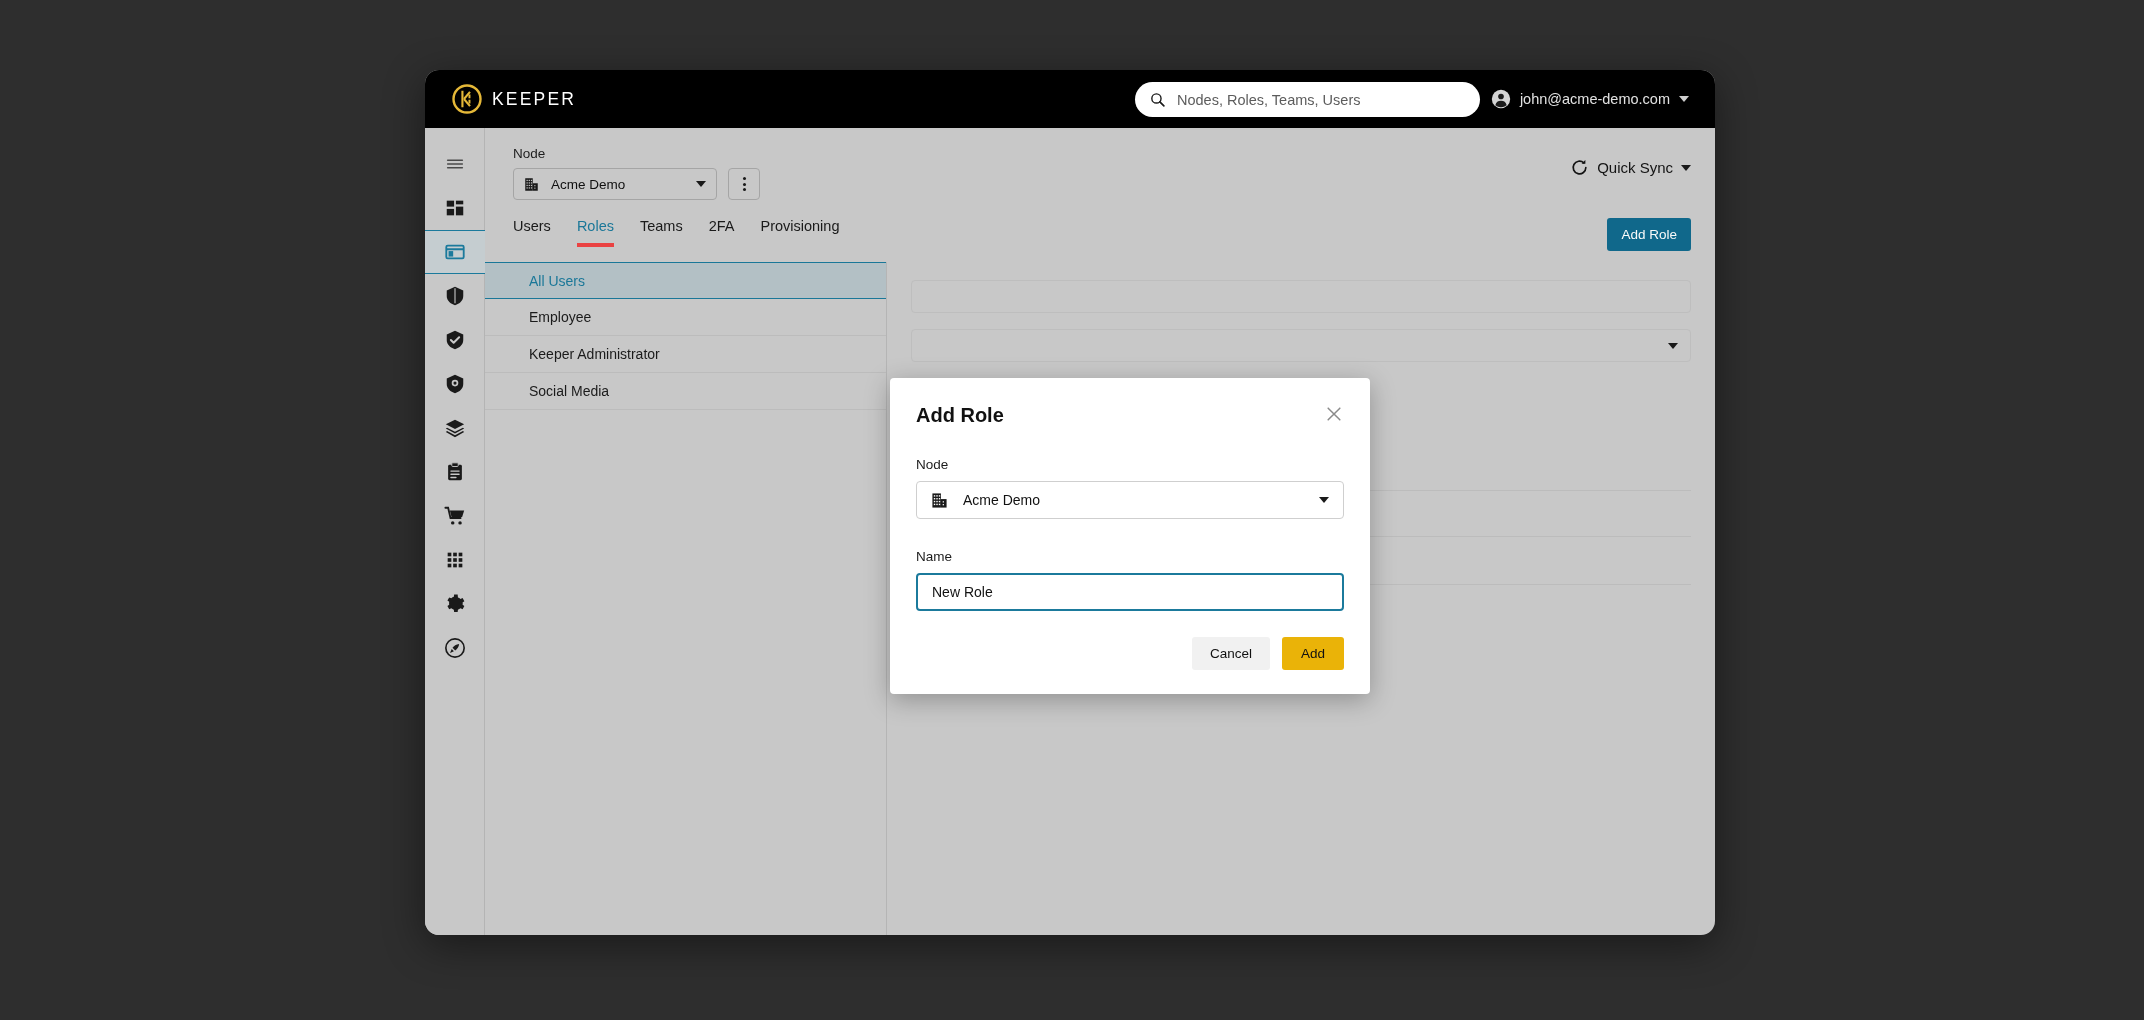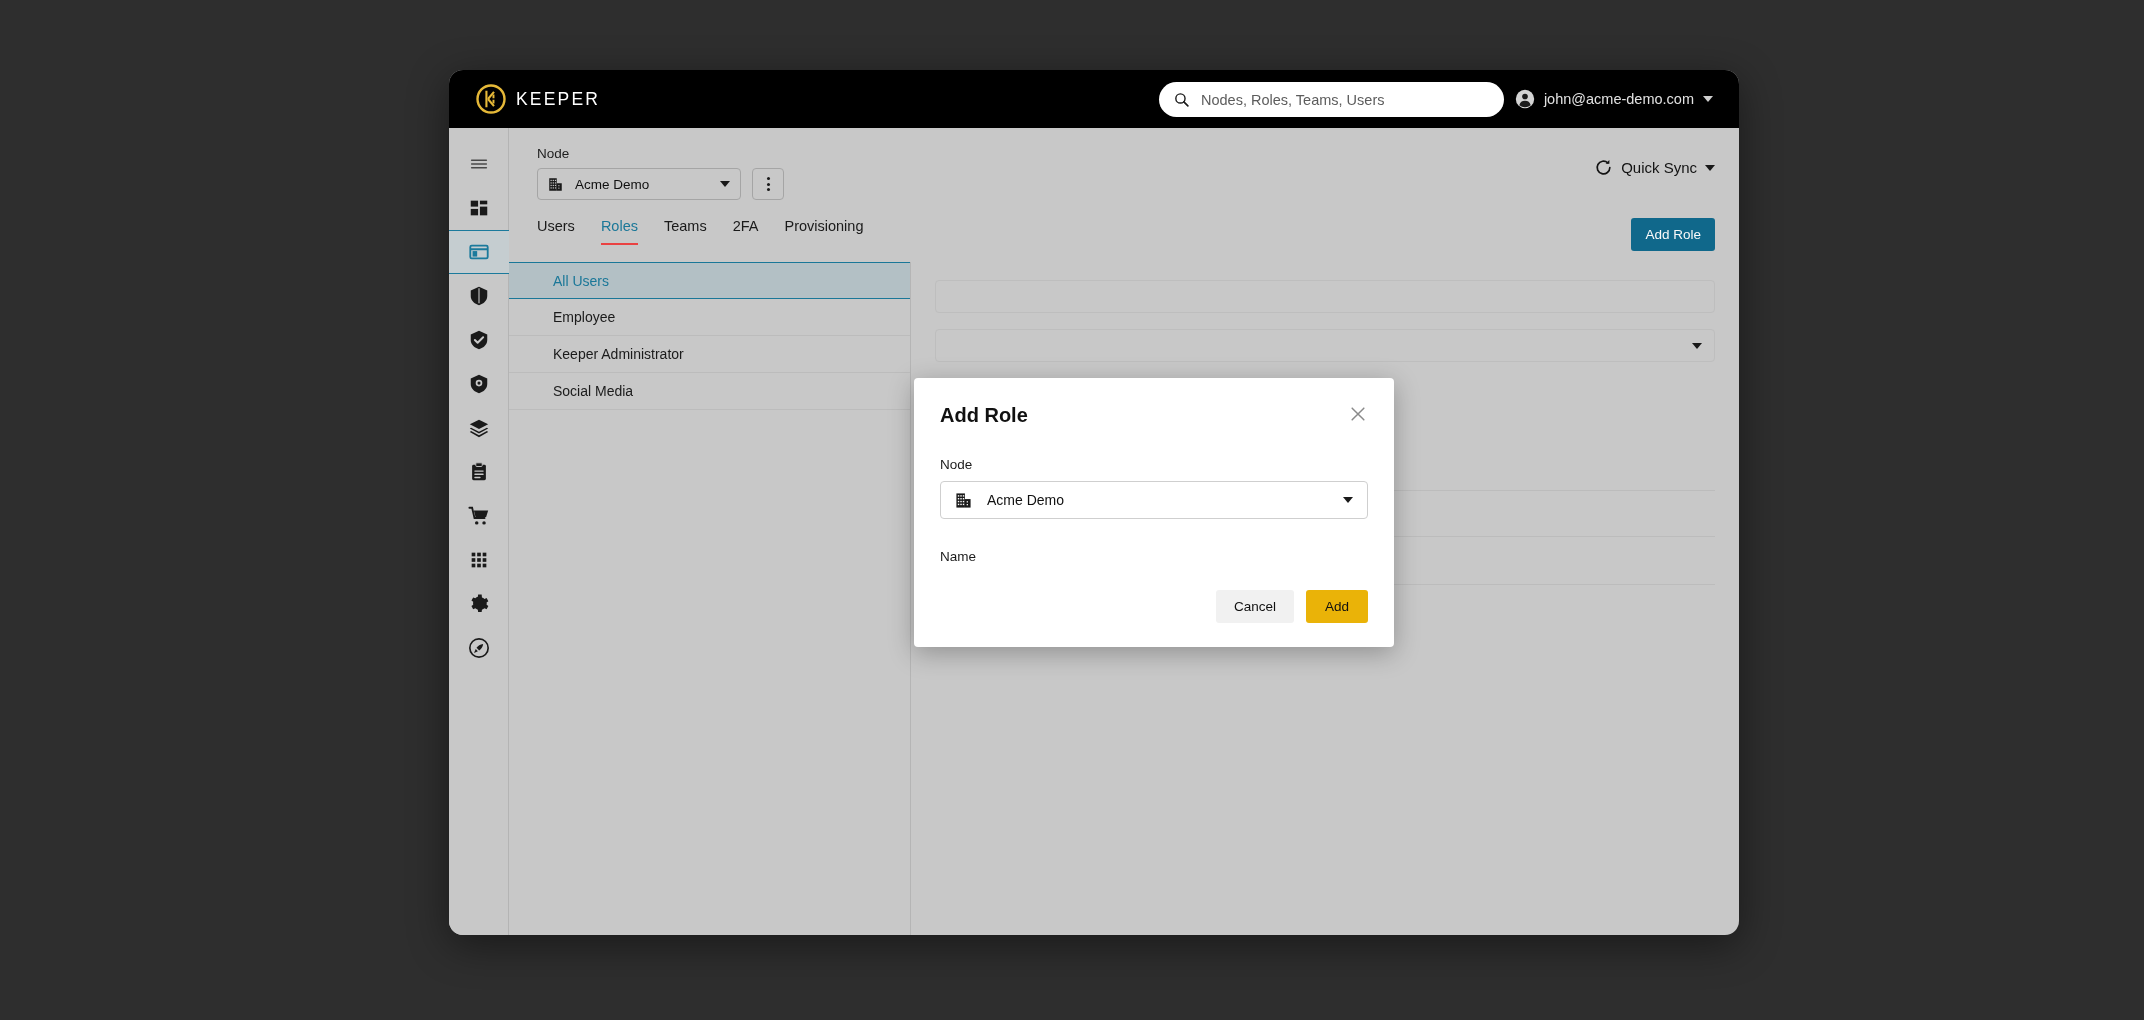--- a/index.html
+++ b/index.html
@@ -4,21 +4,21 @@
 <style>
   * { box-sizing: border-box; margin: 0; padding: 0; }
   html, body {
     width: 2144px; height: 1020px;
     background: #2e2e2e;
     font-family: "Liberation Sans", sans-serif;
     overflow: hidden;
   }
   #app-window {
     position: absolute;
-    left: 449px; top: 70px;
+    left: 425px; top: 70px;
     width: 1290px; height: 865px;
     background: #cccccc;
     border-radius: 14px;
     overflow: hidden;
     box-shadow: 0 10px 40px rgba(0,0,0,.45);
   }
   
   #topbar {
     height: 58px; background: #000000;
     display: flex; align-items: center;
@@ -93,21 +93,21 @@
   .quick-sync .qs-text { font-size: 15px; color: #141414; }
   .add-role-btn {
     position: absolute; right: 24px; top: 90px;
     background: #116B8E; color: #fff; border: none; border-radius: 3px;
     padding: 9px 14px; font-size: 13.5px; cursor: pointer;
     font-family: "Liberation Sans", sans-serif;
   }
   
   .tabs { position: absolute; left: 28px; top: 90px; display: flex; gap: 26px; }
   .tab { font-size: 14.5px; color: #1b1b1b; cursor: pointer; padding-bottom: 9px; }
-  .tab.active { color: #1b7a9c; border-bottom: 2px solid #ef4444; }
+  .tab.active { color: #1b7a9c; border-bottom: 4px solid #ef4444; }
   
   .pane-wrap { position: absolute; left: 0; right: 0; top: 134px; bottom: 0; display: flex; }
   .list-pane { width: 402px; border-right: 1px solid #b9b9b9; }
   .list-item {
     height: 37px; display: flex; align-items: center; padding-left: 44px;
     font-size: 14px; color: #1c1c1c; border-bottom: 1px solid #c0c0c0; cursor: pointer; text-align: right;
   }
   .list-item.active {
     background: #b7c4c9; color: #1b7a9c;
     border-top: 1px solid #1b7a9c; border-bottom: 1px solid #1b7a9c;
@@ -426,20 +426,21 @@
               <rect x="11" y="16.5" width="2" height="2"></rect>
             <rect x="16.5" y="13" width="1.8" height="1.8"></rect>
               <rect x="16.5" y="17" width="1.8" height="1.8"></rect>
           </g>
         </svg>
         <span class="txt">Acme Demo</span>
         <span class="tri-dn"></span>
       </div>
 
       <div class="m-label">Name</div>
+      <input class="m-input" type="text" value="New Role" style="">
 
       <div class="modal-actions">
         <button class="btn-cancel">Cancel</button>
         <button class="btn-add">Add</button>
       </div>
     </div>
 
   </div>
 </div>
 

